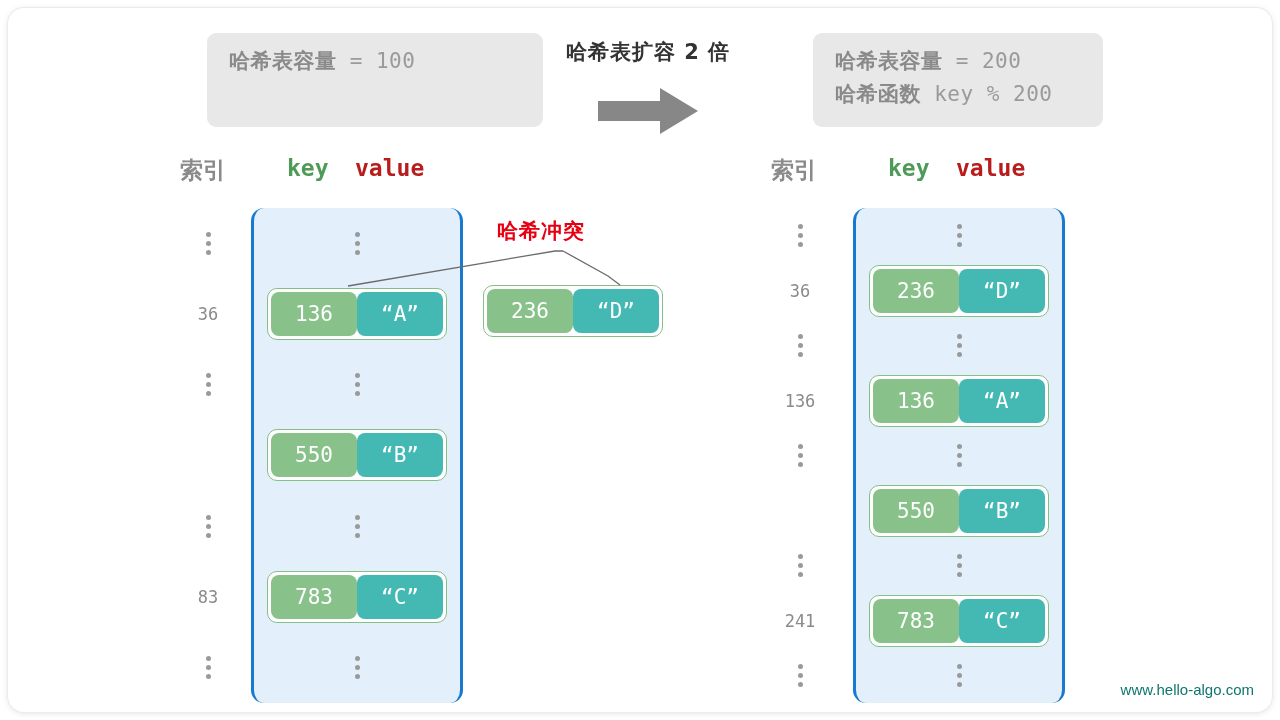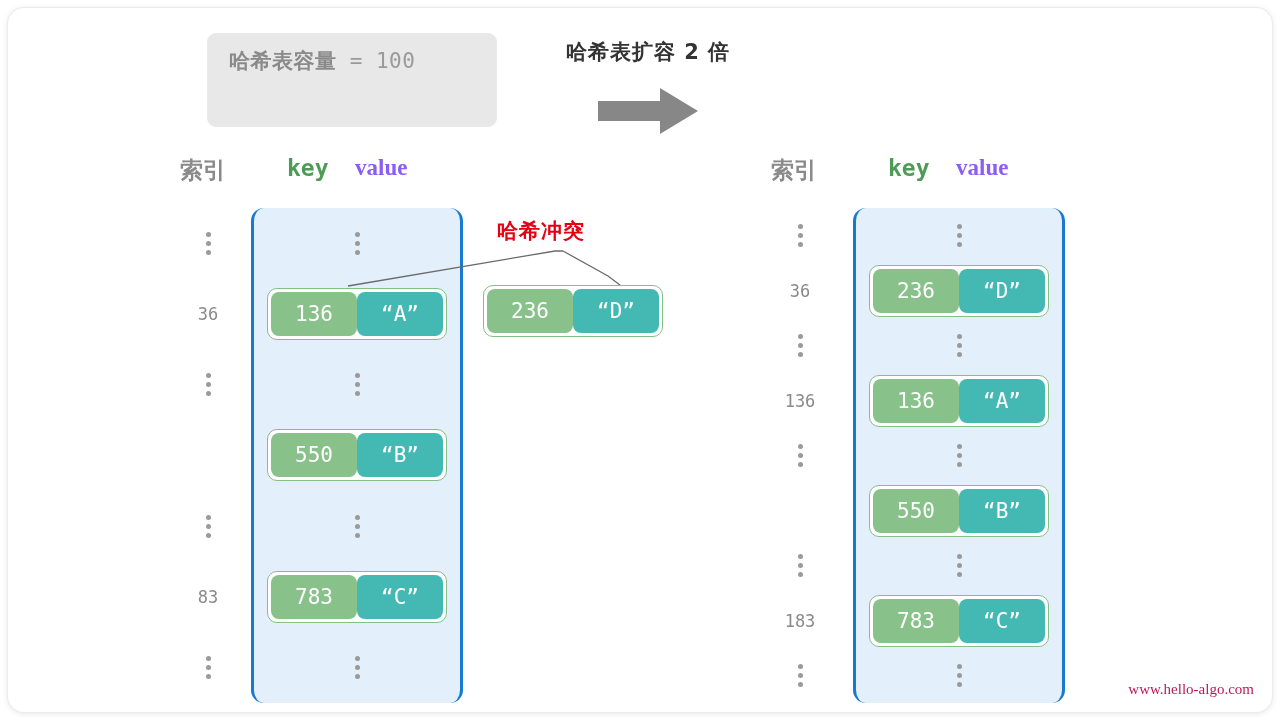--- a/index.html
+++ b/index.html
@@ -63,21 +63,21 @@
 
   
   .col-head {
     font-family: "DejaVu Sans Mono", "Liberation Mono", monospace;
     font-size: 23px;
     white-space: pre;
     font-weight: bold;
   }
   .head-index { color: #8a8a8a; font-family: "DejaVu Sans", "Liberation Sans", sans-serif; }
   .head-key   { color: #4e9a57; }
-  .head-value { color: #8b5cf6; font-family: Liberation Serif, serif; }
+  .head-value { color: #b91c1c; }
 
   
   .index-col { text-align: center; }
   .index-cell {
     font-family: "DejaVu Sans Mono", "Liberation Mono", monospace;
     font-size: 17px;
     color: #8a8a8a;
     display: flex;
     align-items: center;
     justify-content: center;
@@ -140,46 +140,50 @@
   #collision-label {
     color: #e60012;
     font-size: 21px;
     font-weight: bold;
     white-space: pre;
     letter-spacing: 1px;
   }
 
   
   #watermark {
-    font-family: Liberation Serif, serif;
+    font-family: Liberation Sans, sans-serif;
     font-size: 15px;
-    color: #be185d;
+    color: #0f766e;
     white-space: pre;
   }
 
   #leaders { pointer-events: none; }
 </style>
 </head>
 <body>
 
 <div id="frame">
 
-  <div class="abs info-box" style="left:199px; top:25px; width:290px; height:94px;">
+  <div class="abs info-box" style="left:199px; top:25px; width:336px; height:94px;">
     <div class="info-line"><span class="cn">哈希表容量</span> <span class="mono-light">= 100</span></div>
   </div>
 
   <div class="abs" style="left:520px; top:30px; width:240px;">
     <div id="expand-title">哈希表扩容 2 倍</div>
     <div id="arrow-wrap" style="margin-top:22px;">
       <svg width="100" height="46" viewBox="0 0 100 46" aria-hidden="true">
         <path d="M0 13 H62 V0 L100 23 L62 46 V33 H0 Z" fill="#878787"></path>
       </svg>
     </div>
   </div>
 
+  <div class="abs info-box" style="left:805px; top:25px; width:290px; height:94px;">
+    <div class="info-line"><span class="cn">哈希表容量</span> <span class="mono-light">= 200</span></div>
+    <div class="info-line"><span class="cn">哈希函数</span> <span class="mono-light">key % 200</span></div>
+  </div>
 
   <div class="abs col-head head-index" style="left:172px; top:147px;">索引</div>
   <div class="abs col-head head-key" style="left:279px; top:147px;">key</div>
   <div class="abs col-head head-value" style="left:347px; top:147px;">value</div>
 
   <div class="abs col-head head-index" style="left:763px; top:147px;">索引</div>
   <div class="abs col-head head-key" style="left:880px; top:147px;">key</div>
   <div class="abs col-head head-value" style="left:948px; top:147px;">value</div>
 
   <div class="abs index-col" id="before-index-col" style="left: 160px; top: 200px; width: 80px; height: 495px; position: absolute;">
@@ -293,21 +297,21 @@
           <i></i>
         </div>
       </div>
       <div class="index-cell" style="position: absolute; left: 0px; right: 0px; top: 330px; height: 55px;">
         <div class="vdots">
           <i></i>
           <i></i>
           <i></i>
         </div>
       </div>
-      <div class="index-cell" style="position: absolute; left: 0px; right: 0px; top: 385px; height: 55px;">183</div>
+      <div class="index-cell" style="position: absolute; left: 0px; right: 0px; top: 385px; height: 55px;">241</div>
       <div class="index-cell" style="position: absolute; left: 0px; right: 0px; top: 440px; height: 55px;">
         <div class="vdots">
           <i></i>
           <i></i>
           <i></i>
         </div>
       </div>
     </div>
 
   <div class="abs bucket" id="after-bucket" style="left:845px; top:200px; width:212px; height:495px;">

